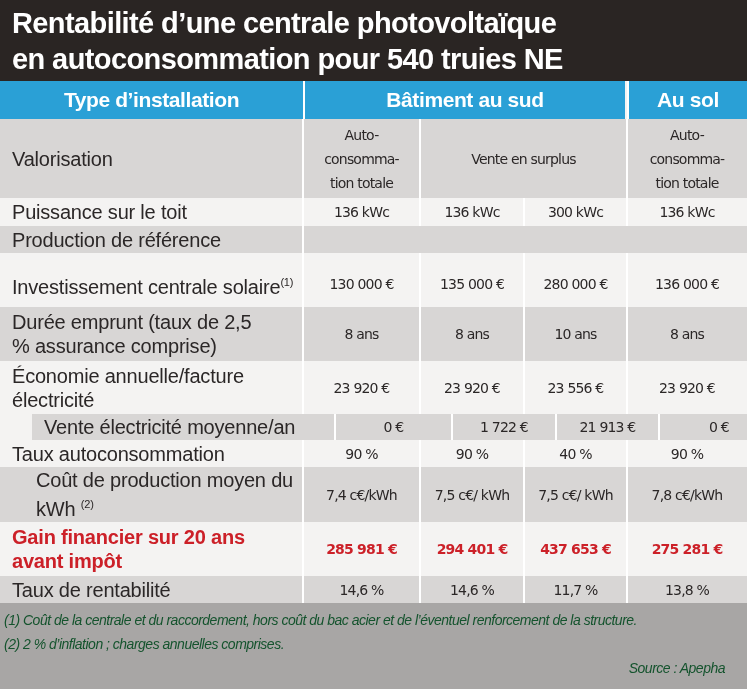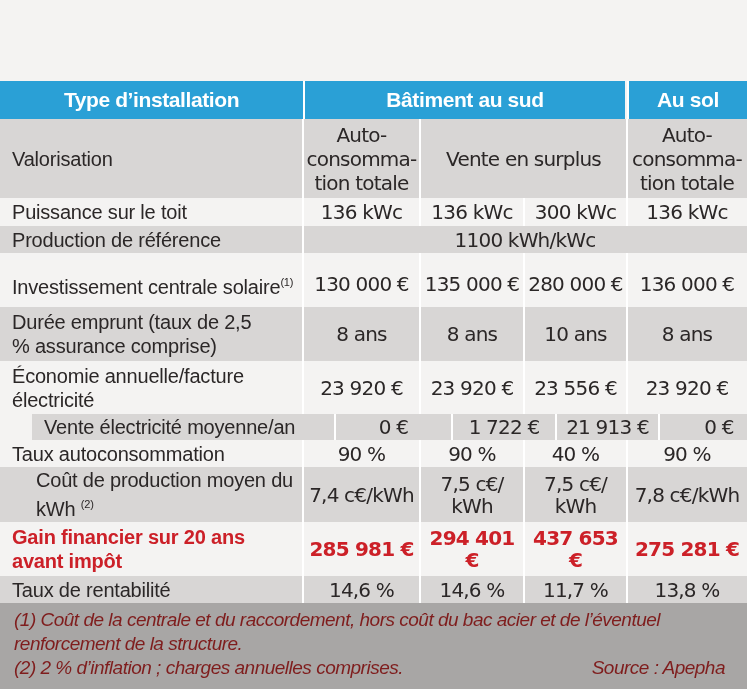--- a/index.html
+++ b/index.html
@@ -8,44 +8,48 @@
   .title { position:absolute; left:0; top:0; width:747px; height:81px; background:#2a2523; color:#fff;
            font-family:"Liberation Sans", sans-serif; font-weight:bold; font-size:29px; line-height:36px;
            padding:5px 0 0 12px; box-sizing:border-box; letter-spacing:-0.6px; }
   .hdr { position:absolute; top:81px; height:38px; background:#2aa0d6; color:#fff;
          font-family:"Liberation Sans", sans-serif; font-weight:bold; font-size:21px; line-height:38px;
          text-align:center; box-sizing:border-box; letter-spacing:-0.4px; }
   .row { position:absolute; left:0; width:747px; }
   .row.g { background:#d8d6d5; }
   .row.w { background:#f4f3f2; }
   .cell { position:absolute; top:0; height:100%; display:flex; align-items:center; justify-content:center;
-          text-align:center; font-size:20px; color:#2b2727; box-sizing:border-box; line-height:22px;
+          text-align:center; font-size:14px; color:#2b2727; box-sizing:border-box; line-height:22px;
           font-family:"DejaVu Sans", sans-serif; font-weight:normal; letter-spacing:-0.8px; }
   .cell.lbl { justify-content:flex-start; text-align:left; padding-left:12px; font-family:"Liberation Sans", sans-serif;
               font-size:20px; font-weight:normal; color:#2b2727; letter-spacing:-0.2px; line-height:24px; }
   .vl { position:absolute; top:0; height:100%; width:2px; background:#ffffff; }
   .red { color:#cc2028 !important; font-weight:bold !important; }
   .c0 { left:0; width:303px; }
   .c1 { left:303px; width:117px; }
   .c2 { left:420px; width:104px; }
   .c3 { left:524px; width:103px; }
   .c4 { left:627px; width:120px; }
   .c23 { left:420px; width:207px; }
   .c14 { left:303px; width:444px; }
   sup { font-size:11px; }
-  .foot { position:absolute; left:0; top:603px; width:747px; height:86px; background:#a8a6a5; color:#7f1d1d;
-          font-family:"Liberation Sans", sans-serif; font-style:italic; font-size:19px; line-height:24px;
-          padding:5px 10px 0 14px; box-sizing:border-box; letter-spacing:-0.5px; }
+  .foot { position:absolute; left:0; top:603px; width:747px; height:86px; background:#a8a6a5; color:#14532d;
+          font-family:"Liberation Sans", sans-serif; font-style:italic; font-size:14px; line-height:24px;
+          padding:5px 10px 0 4px; box-sizing:border-box; letter-spacing:-0.5px; }
   .foot .src { position:absolute; right:22px; bottom:9px; }
 </style>
 </head>
 <body>
 
 <div class="wrap">
 
+  <div class="title">
+    <div>Rentabilité d’une centrale photovoltaïque</div>
+    <div>en autoconsommation pour 540 truies NE</div>
+  </div>
 
   <div class="hdr c0" style="left:0;width:303px;">Type d’installation</div>
   <div class="hdr" style="left:305px;width:320px;">Bâtiment au sud</div>
   <div class="hdr" style="left:629px;width:118px;">Au sol</div>
   <div style="position:absolute;left:303px;top:81px;width:2px;height:38px;background:#fff;"></div>
   <div style="position:absolute;left:627px;top:81px;width:2px;height:38px;background:#fff;"></div>
 
   <div class="row g" style="top:119px;height:79px;">
     <div class="cell lbl c0">Valorisation</div>
     <div class="cell c1" style="white-space:pre-line;line-height:24px;">Auto-
@@ -67,21 +71,20 @@
     <div class="cell c3">300 kWc</div>
     <div class="cell c4">136 kWc</div>
     <div class="vl" style="left:302px;"></div>
       <div class="vl" style="left:419px;"></div>
       <div class="vl" style="left:523px;"></div>
       <div class="vl" style="left:626px;"></div>
   </div>
 
   <div class="row g" style="top:226px;height:27px;">
     <div class="cell lbl c0">Production de référence</div>
-    <div class="cell c14">1100 kWh/kWc</div>
     <div class="vl" style="left:302px;"></div>
   </div>
 
   <div class="row w" style="top:253px;height:62px;">
     <div class="cell lbl c0">
         <span><span>Investissement centrale solaire</span><sup>(1)</sup></span>
       </div>
     <div class="cell c1">130 000 €</div>
     <div class="cell c2">135 000 €</div>
     <div class="cell c3">280 000 €</div>

